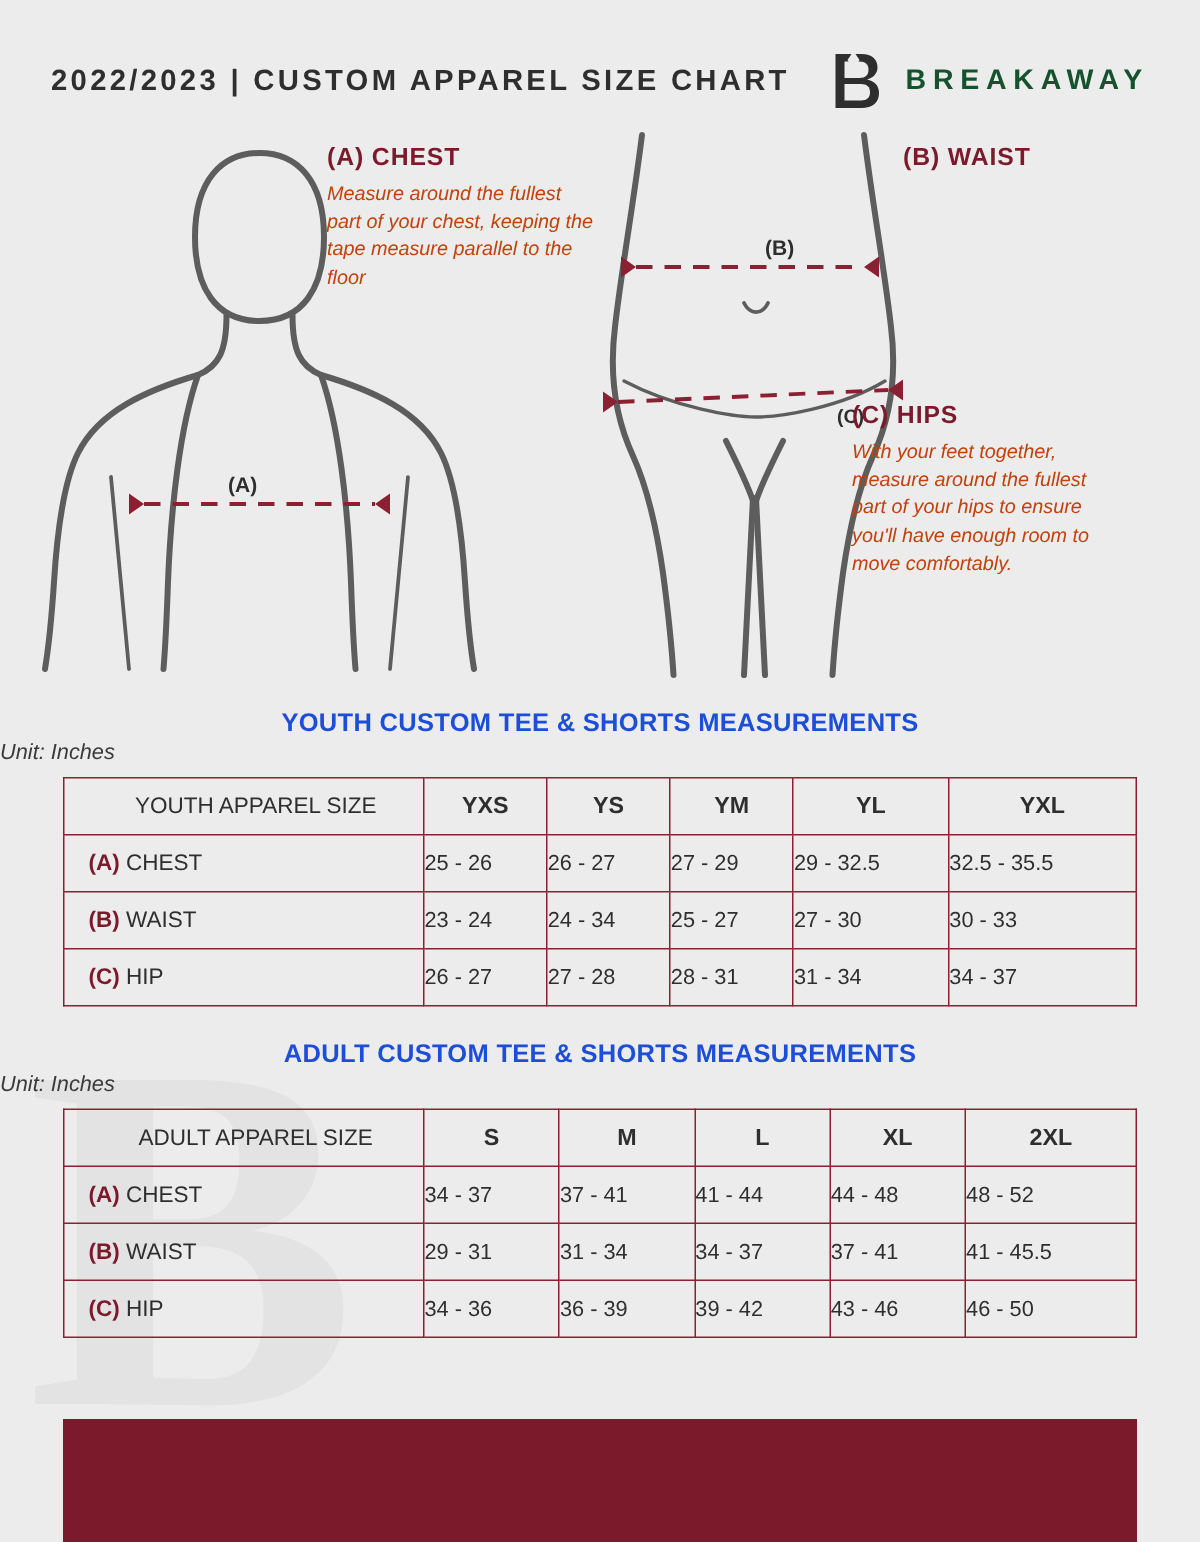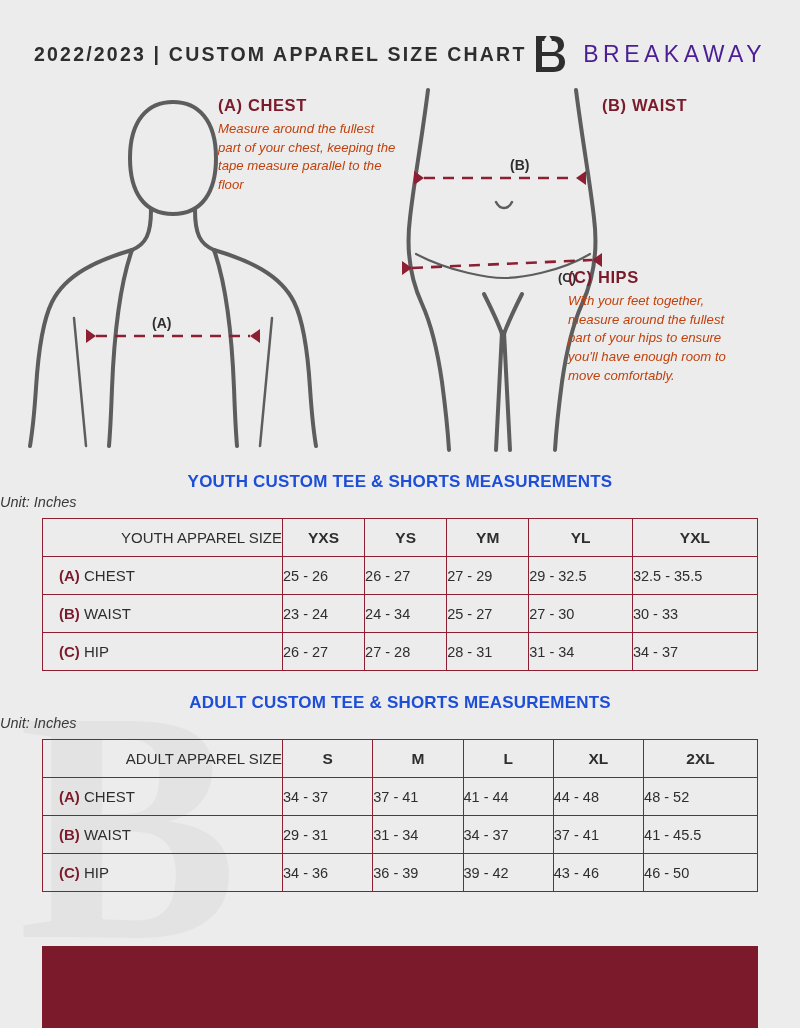--- a/index.html
+++ b/index.html
@@ -48,24 +48,24 @@
   .brand {
     display: flex;
     align-items: center;
     gap: 16px;
   }
   .brand-mark {
     width: 34px; height: 40px;
     position: relative;
   }
   .brand-name {
-    font-size: 23px;
-    font-weight: normal;
+    font-size: 19px;
+    font-weight: bold;
     letter-spacing: 4.5px;
-    color: #4c1d95;
+    color: #14532d;
   }
 
   
   .diagrams {
     position: relative;
     z-index: 2;
     height: 380px;
     margin-top: 14px;
   }
   .fig {
@@ -128,21 +128,21 @@
     height: 38px;
     font-size: 14.5px;
     color: #2e2e2e;
     font-weight: normal;
   }
   table thead th {
     font-size: 15.5px;
     font-weight: bold;
   }
   table thead th.rowhead {
-    text-align: right;
+    text-align: center;
     padding-left: 16px;
     font-weight: normal;
     font-size: 15px;
   }
   table tbody td.rowhead {
     text-align: left;
     padding-left: 16px;
     font-size: 15px;
   }
   td.rowhead .tag {

